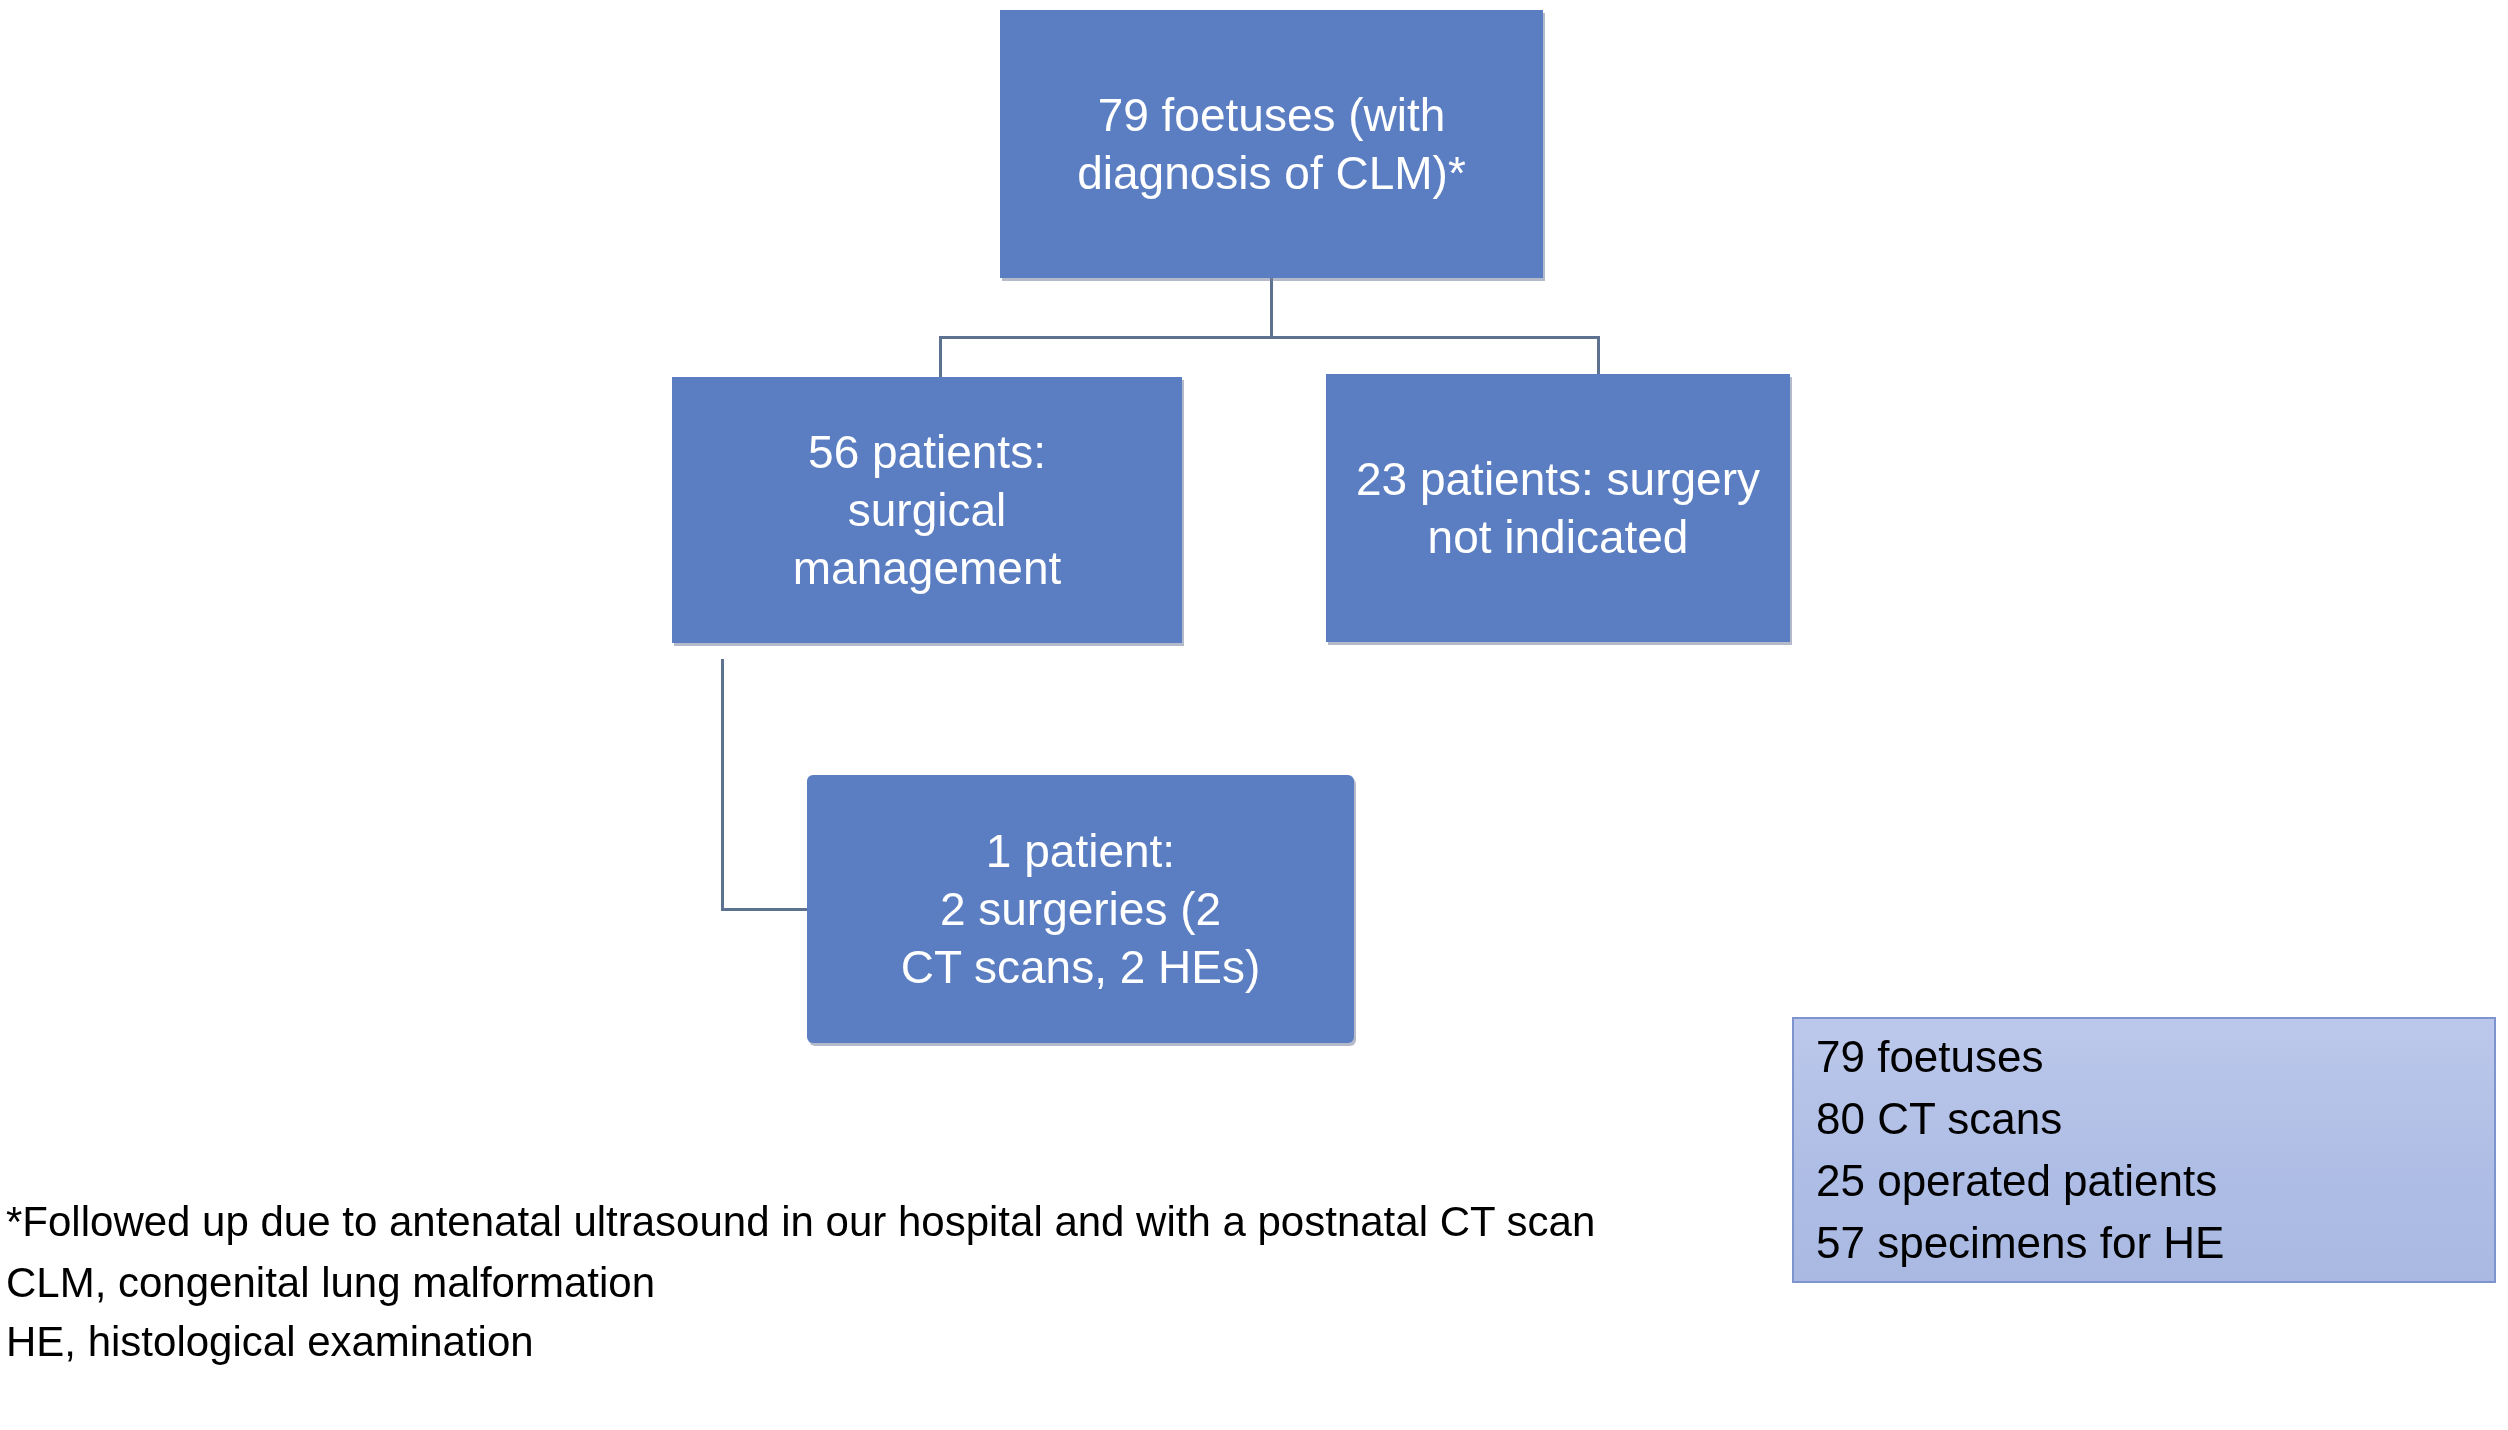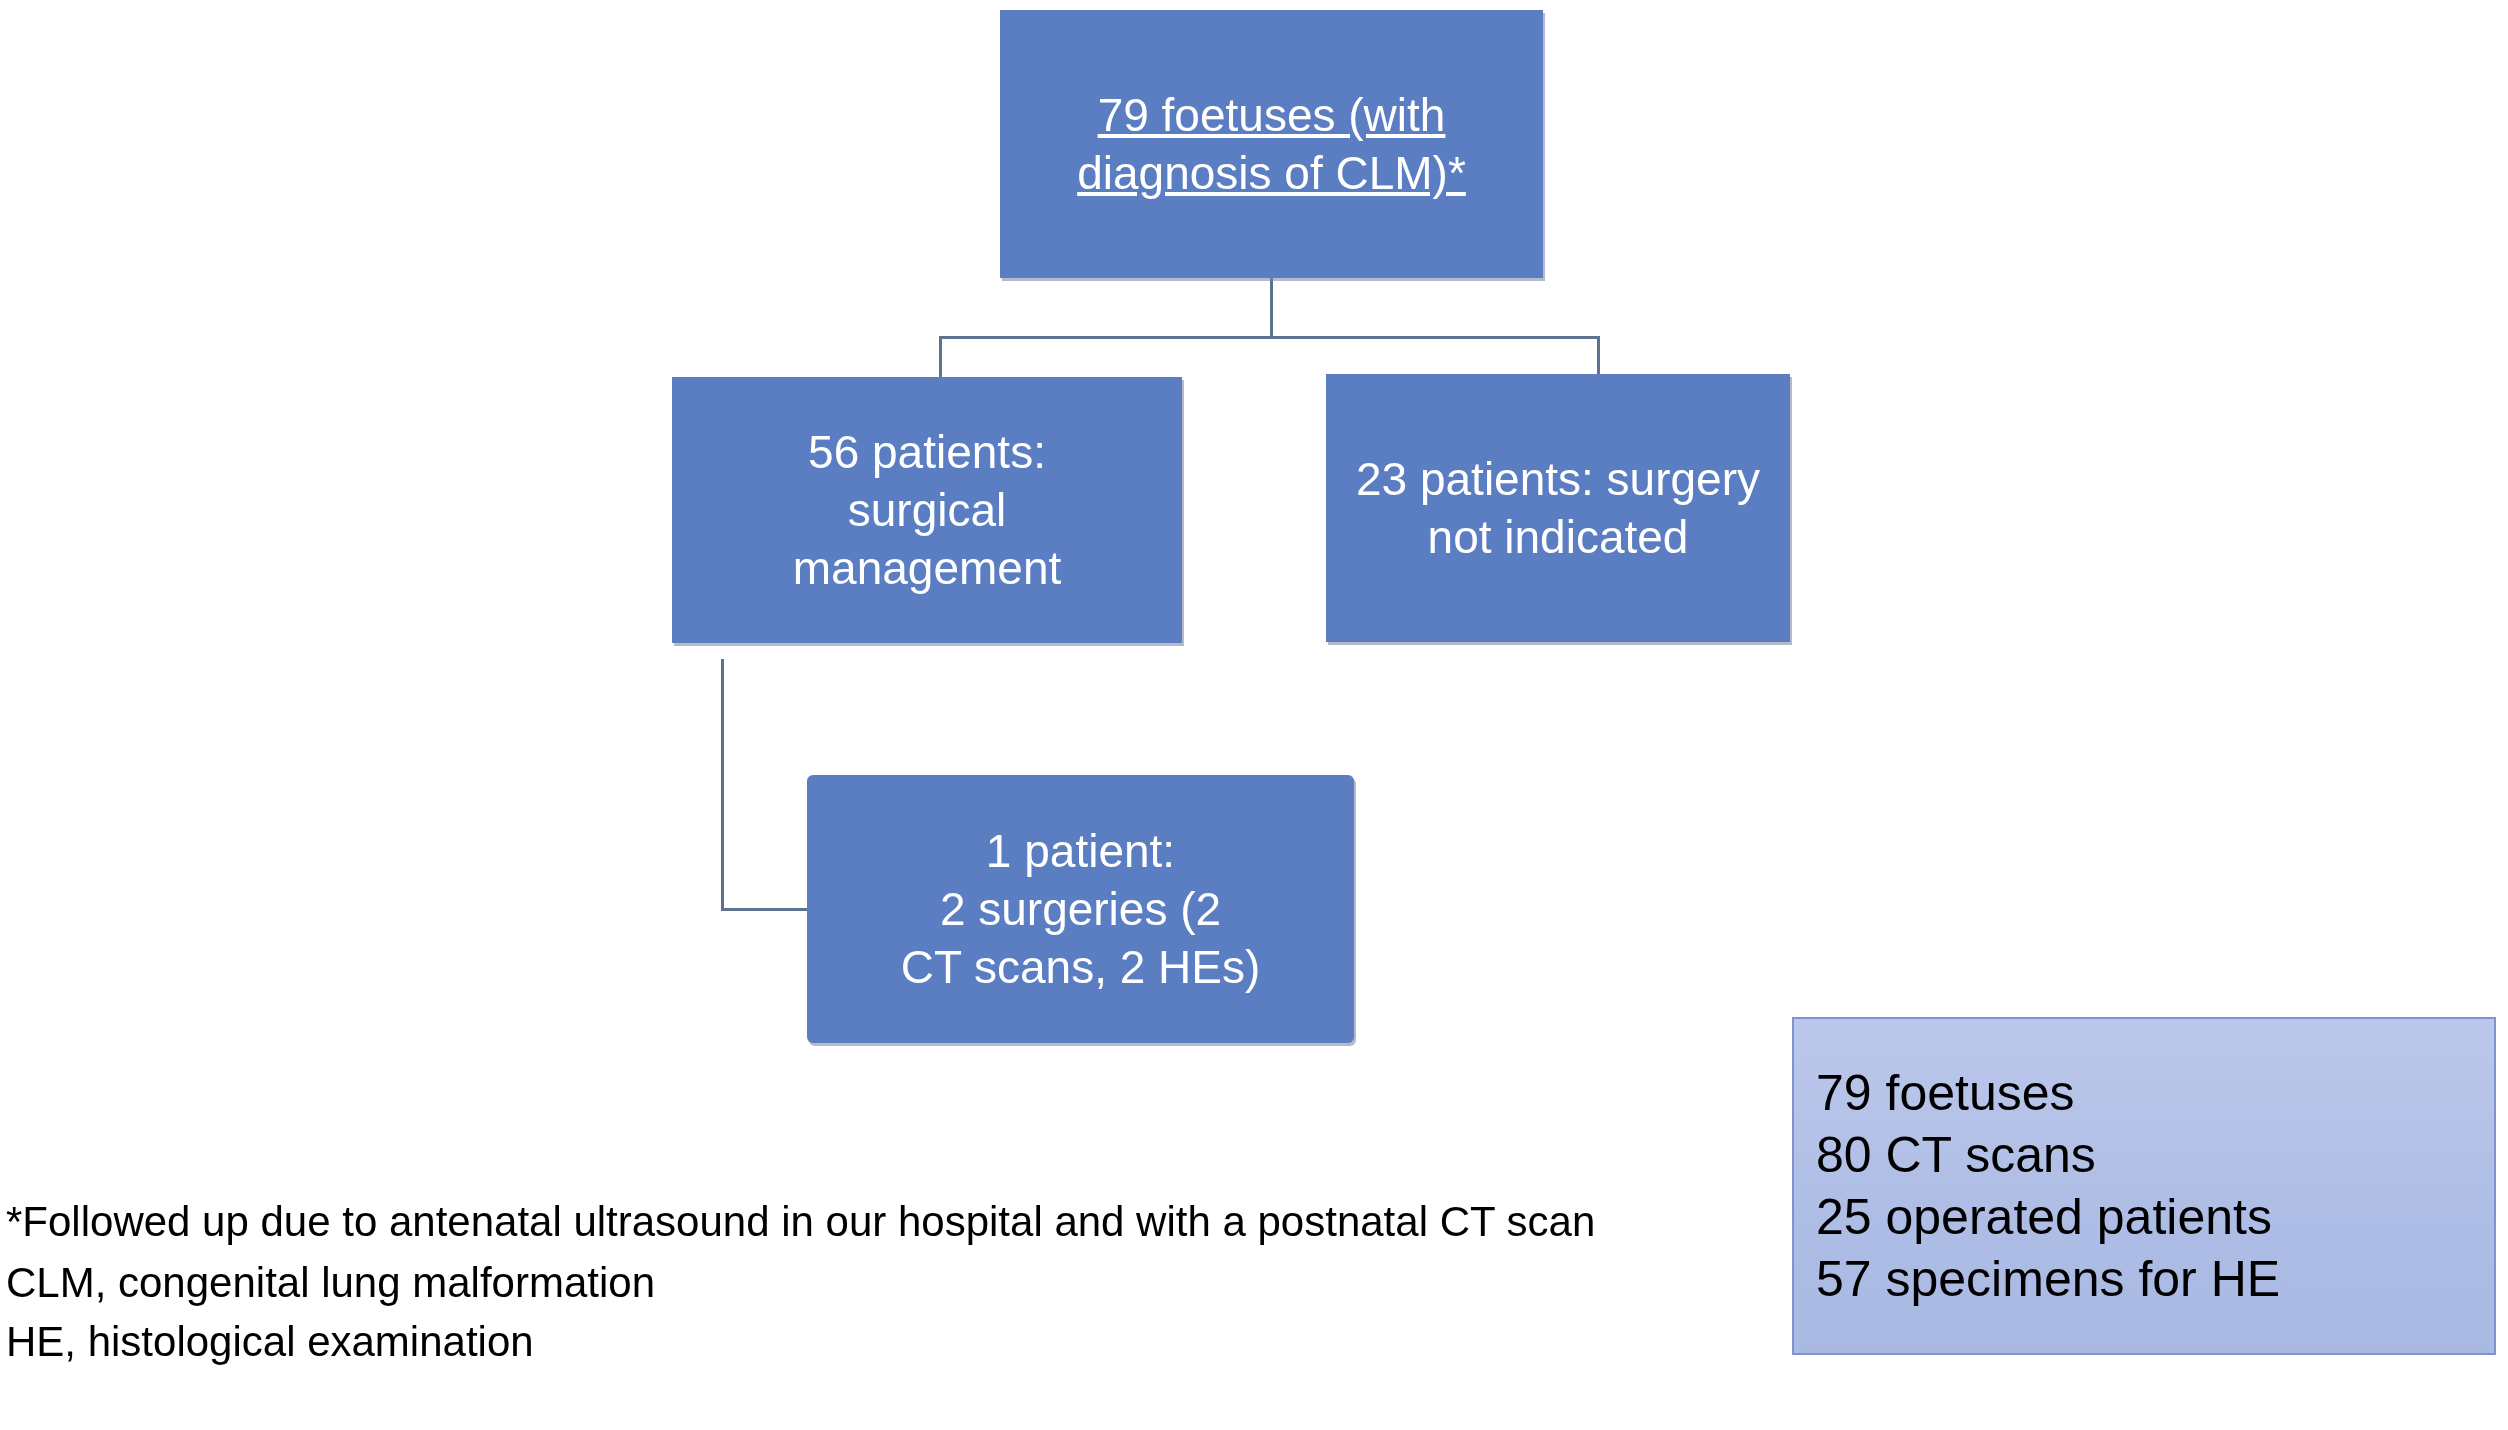--- a/index.html
+++ b/index.html
@@ -21,47 +21,47 @@
     color: #ffffff;
     display: flex;
     align-items: center;
     justify-content: center;
     text-align: center;
     font-size: 46px;
     line-height: 58px;
     white-space: pre-line;
     box-shadow: 2px 3px 0 0 rgba(118, 130, 156, 0.55);
   }
-  .node-root  { left: 1000px; top: 10px;  width: 543px; height: 268px; text-decoration: underline; }
+  .node-root  { left: 1000px; top: 10px;  width: 543px; height: 268px; }
   .node-left  { left: 672px;  top: 377px; width: 510px; height: 266px; }
   .node-right { left: 1326px; top: 374px; width: 464px; height: 268px; }
   .node-sub   { left: 807px;  top: 775px; width: 547px; height: 268px; border-radius: 6px; }
 
   .connector {
     position: absolute;
     background: #5d7191;
   }
   .c-root-stem     { left: 1270px; top: 278px; width: 3px;  height: 60px; }
   .c-branch-h      { left: 939px;  top: 336px; width: 661px; height: 3px; }
   .c-left-drop     { left: 939px;  top: 336px; width: 3px;  height: 57px; }
   .c-right-drop    { left: 1597px; top: 336px; width: 3px;  height: 57px; }
   .c-elbow-v       { left: 721px;  top: 659px; width: 3px;  height: 252px; }
   .c-elbow-h       { left: 721px;  top: 908px; width: 87px; height: 3px; }
 
   .summary {
     position: absolute;
     left: 1792px;
     top: 1017px;
     width: 704px;
-    height: 338px;
+    height: 266px;
     box-sizing: border-box;
     background: linear-gradient(180deg, #bcc8eb 0%, #aebde5 60%, #a9b9e2 100%);
     border: 2px solid #7e94cf;
     color: #000000;
-    font-size: 50px;
+    font-size: 44px;
     line-height: 62px;
     padding-left: 22px;
     display: flex;
     flex-direction: column;
     justify-content: center;
   }
   .footnotes {
     position: absolute;
     left: 6px;
     top: 1192px;

